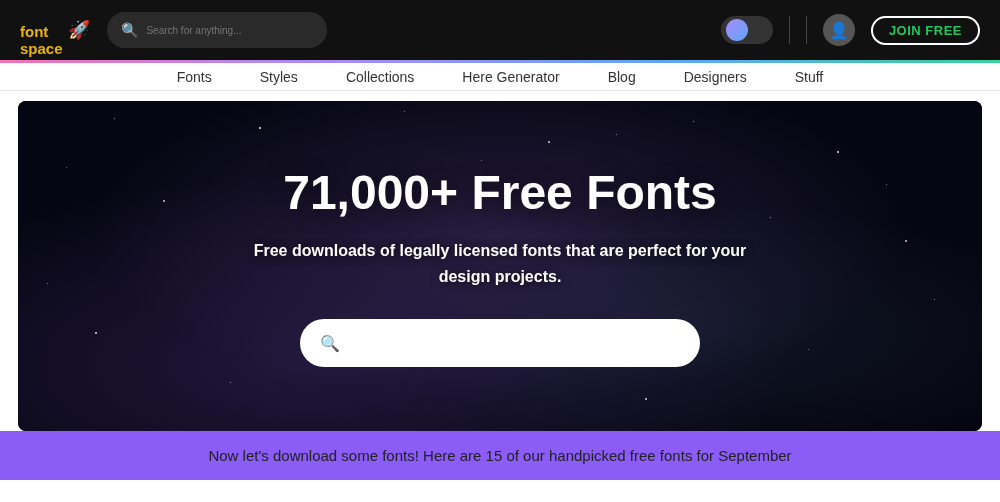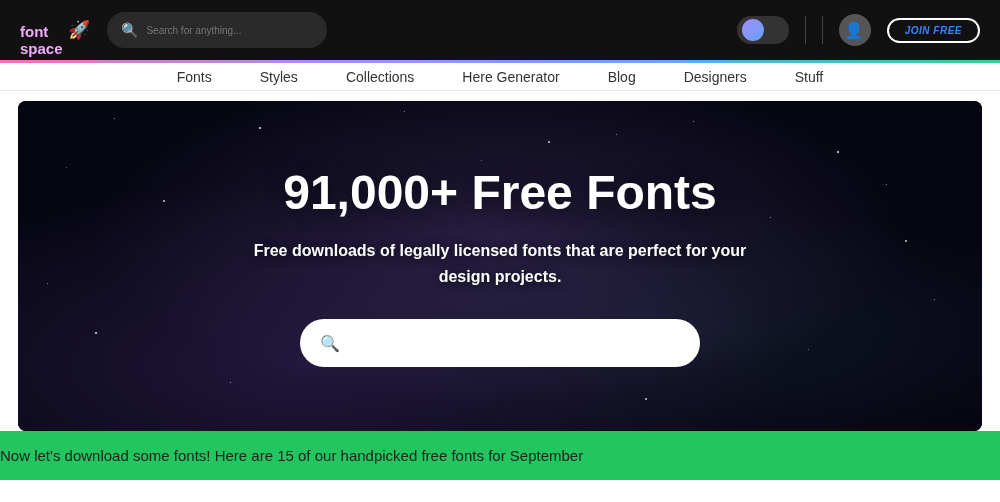--- a/index.html
+++ b/index.html
@@ -14,21 +14,21 @@
       padding: 0 20px;
       gap: 16px;
     }
     .logo {
       display: flex;
       align-items: center;
       gap: 6px;
       flex-shrink: 0;
     }
     .logo-text {
-      color: #f0abfc;
+      color: #eab308;
       font-size: 15px;
       font-weight: 700;
       line-height: 1.1;
       margin-top: 21px;
     }
     .logo-rocket {
       font-size: 18px;
     }
     .search-bar {
       background: #2a2a2a;
@@ -91,29 +91,28 @@
       border-radius: 50%;
       background: #555;
       display: flex;
       align-items: center;
       justify-content: center;
       color: #aaa;
       font-size: 16px;
     }
     .join-btn {
       background: #111;
-      color: #3b82f6;
+      color: #22c55e;
       border: 2px solid #fff;
       border-radius: 20px;
       padding: 5px 16px;
-      font-size: 10px;
+      font-size: 13px;
       font-weight: 700;
       cursor: pointer;
       letter-spacing: 0.5px;
-      font-style: italic;
     }
 
     
     .gradient-line {
       height: 3px;
       background: linear-gradient(90deg, #f472b6, #a78bfa, #60a5fa, #34d399);
     }
 
     
     .nav {
@@ -207,26 +206,26 @@
       font-size: 15px;
       flex: 1;
     }
     .hero-search-icon {
       color: #aaa;
       font-size: 16px;
     }
 
     
     .bottom-text {
-      text-align: left;
+      text-align: center;
       padding: 16px 0;
       font-size: 15px;
       color: #222;
       font-weight: 500;
-      background: #22c55e;
+      background: #8b5cf6;
     }
 
     
     .s1 { width:1px;height:1px;top:5%;left:10%; opacity:0.7; }
     .s2 { width:2px;height:2px;top:8%;left:25%; opacity:0.9; }
     .s3 { width:1px;height:1px;top:3%;left:40%; opacity:0.6; }
     .s4 { width:2px;height:2px;top:12%;left:55%; opacity:0.8; }
     .s5 { width:1px;height:1px;top:6%;left:70%; opacity:0.7; }
     .s6 { width:2px;height:2px;top:15%;left:85%; opacity:0.9; }
     .s7 { width:1px;height:1px;top:20%;left:5%; opacity:0.5; }
@@ -307,21 +306,21 @@
     <div class="star s13"></div>
       <div class="star s14"></div>
       <div class="star s15"></div>
     <div class="star s16"></div>
       <div class="star s17"></div>
       <div class="star s18"></div>
     <div class="star s19"></div>
       <div class="star s20"></div>
   </div>
   <div class="hero-content">
-    <h1 class="hero-title">91,000+ Free Fonts</h1>
+    <h1 class="hero-title">71,000+ Free Fonts</h1>
     <p class="hero-subtitle">Free downloads of legally licensed fonts that are perfect for your design projects.</p>
     <div class="hero-search">
       <span class="hero-search-icon">🔍</span>
     </div>
   </div>
 </section>
 
 <div class="bottom-text">Now let's download some fonts! Here are 15 of our handpicked free fonts for September</div>
 
 </body></html>

